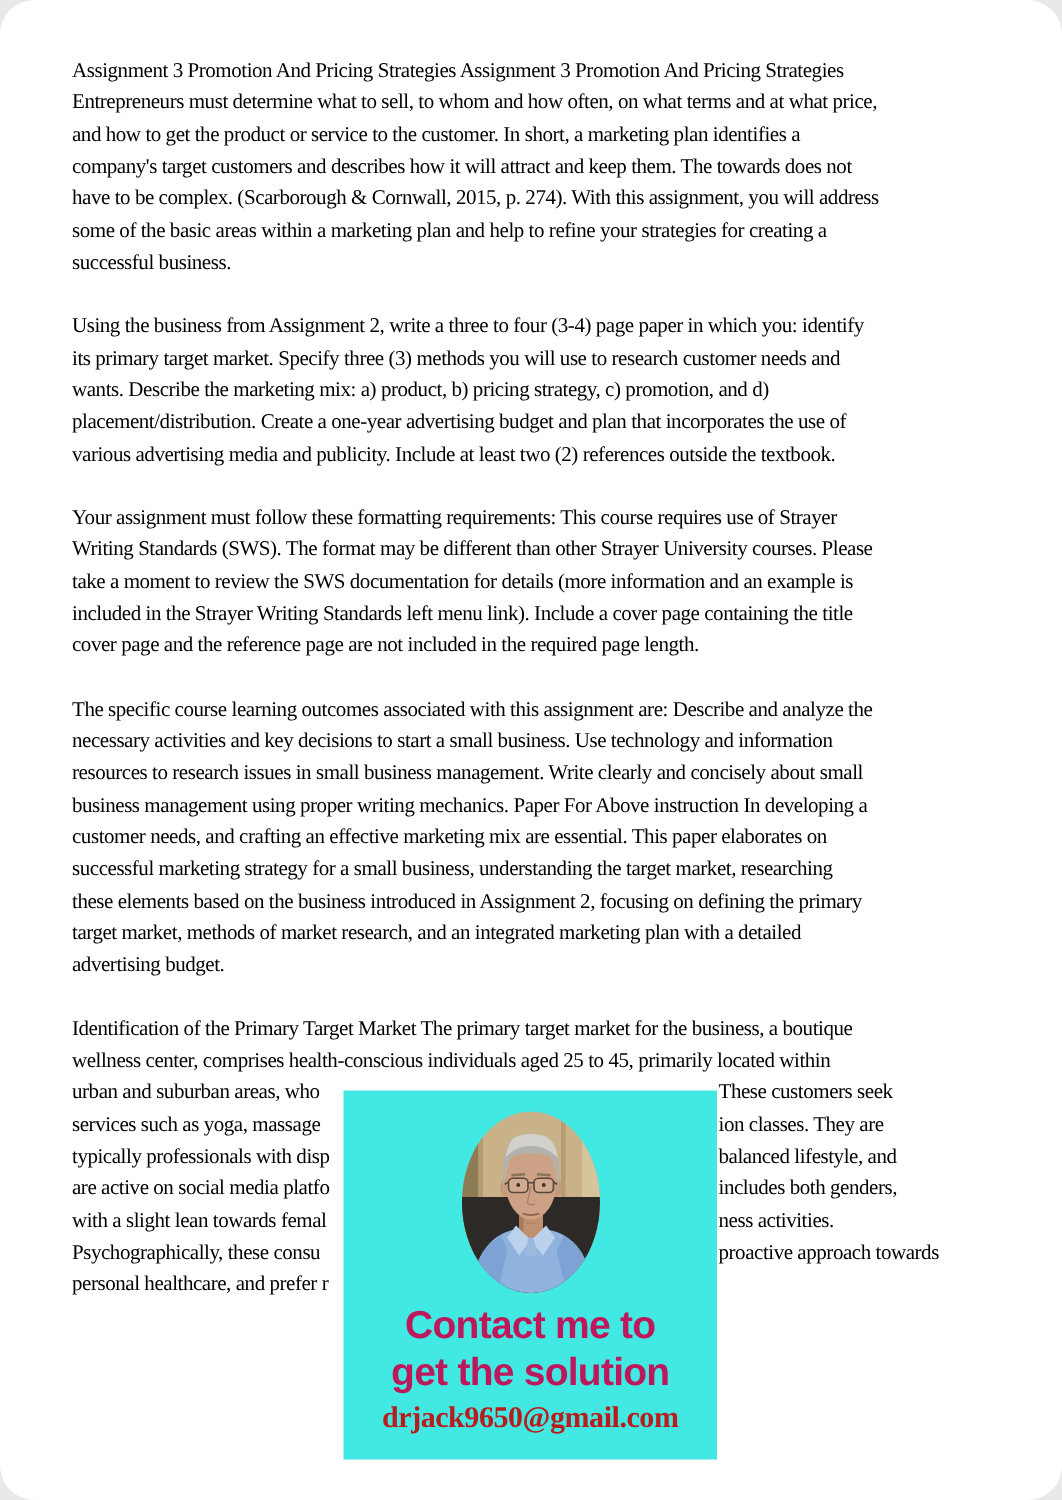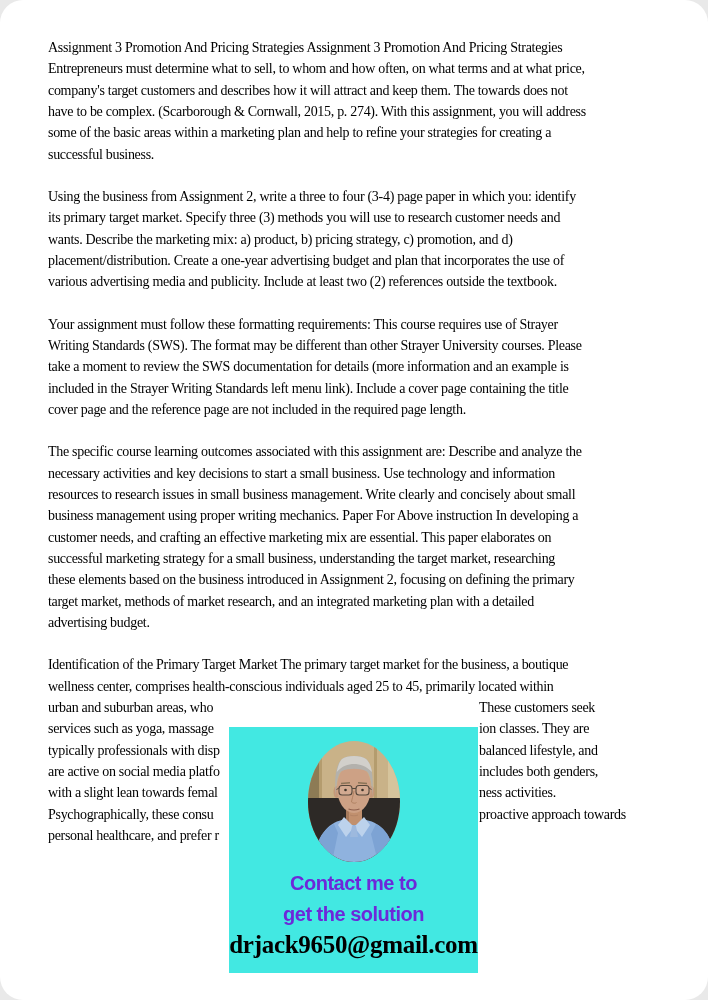--- a/index.html
+++ b/index.html
@@ -56,47 +56,48 @@
   }
   .heading-block {
     position: absolute;
     top: 141px;
     left: 0;
     width: 100%;
   }
   .heading-line {
     font-family: "Liberation Sans", "DejaVu Sans", sans-serif;
     font-weight: 700;
-    font-size: 20px;
+    font-size: 26px;
     line-height: 31px;
     letter-spacing: -0.5px;
-    color: #6d28d9;
+    color: #be185d;
   }
   .email-line {
     position: absolute;
     top: 205px;
     left: 0;
     width: 100%;
     font-family: "Liberation Serif", "DejaVu Serif", serif;
     font-weight: 700;
-    font-size: 25px;
+    font-size: 20px;
     line-height: 26px;
     letter-spacing: -0.3px;
-    color: #000000;
+    color: #b91c1c;
   }
 </style>
 </head>
 <body>
 
 <div class="page">
 
   <div class="text-col">
       <div class="para">
         <div class="line">Assignment 3 Promotion And Pricing Strategies Assignment 3 Promotion And Pricing Strategies</div>
         <div class="line">Entrepreneurs must determine what to sell, to whom and how often, on what terms and at what price,</div>
+        <div class="line">and how to get the product or service to the customer. In short, a marketing plan identifies a</div>
         <div class="line">company's target customers and describes how it will attract and keep them. The towards does not</div>
         <div class="line">have to be complex. (Scarborough &amp; Cornwall, 2015, p. 274). With this assignment, you will address</div>
         <div class="line">some of the basic areas within a marketing plan and help to refine your strategies for creating a</div>
         <div class="line">successful business.</div>
       </div>
       <div class="para">
         <div class="line">Using the business from Assignment 2, write a three to four (3-4) page paper in which you: identify</div>
         <div class="line">its primary target market. Specify three (3) methods you will use to research customer needs and</div>
         <div class="line">wants. Describe the marketing mix: a) product, b) pricing strategy, c) promotion, and d)</div>
         <div class="line">placement/distribution. Create a one-year advertising budget and plan that incorporates the use of</div>

